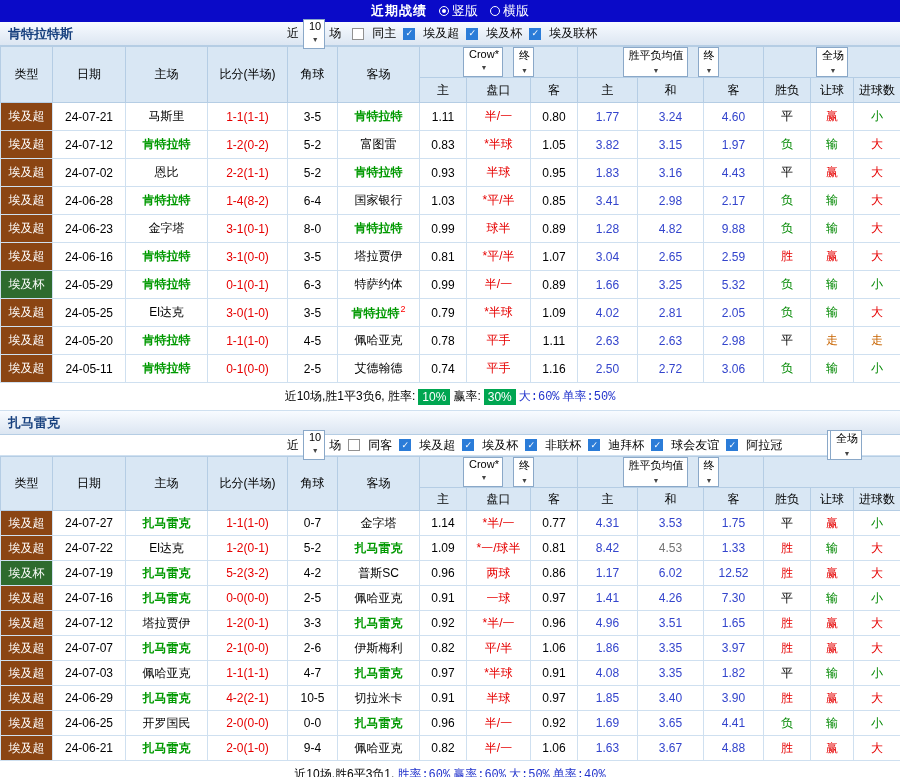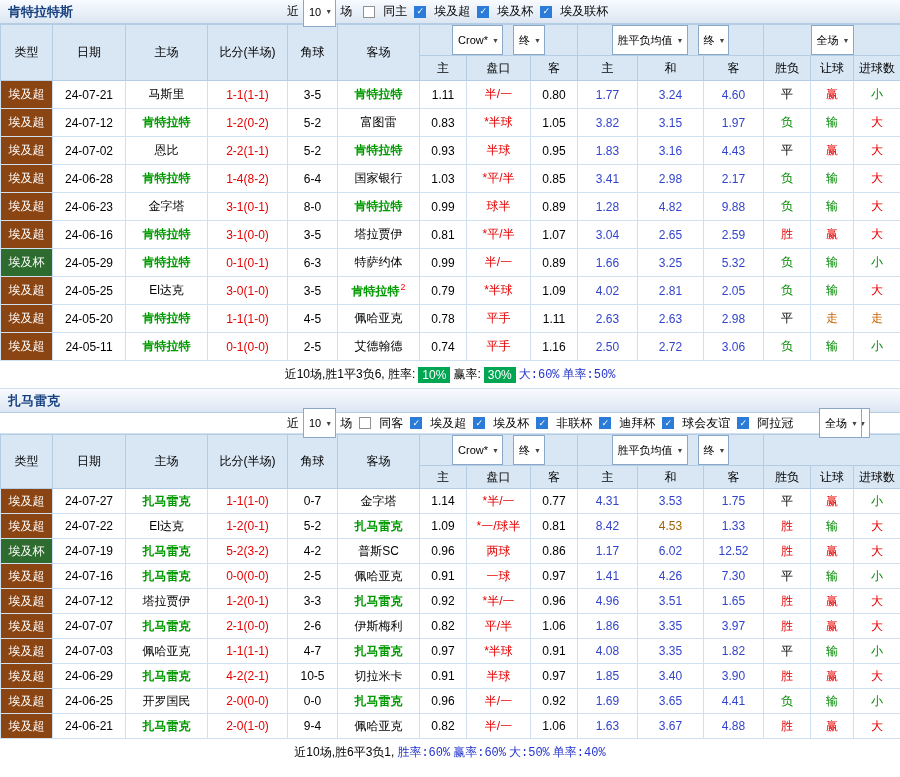--- a/index.html
+++ b/index.html
@@ -13,21 +13,21 @@
   .radio-lab{display:inline-flex;align-items:center;gap:3px;cursor:default;}
   .radio{width:10px;height:10px;border:1px solid #fff;border-radius:50%;display:inline-block;position:relative;margin-left:8px;background:transparent;}
   .radio.on::after{content:'';position:absolute;inset:2px;background:#fff;border-radius:50%;}
 
   
   .secbar{height:24px;background:linear-gradient(#f8fbff,#dce6f2);border-bottom:1px solid #b5cde4;display:flex;align-items:center;position:relative;}
   .team-name{margin-left:8px;font-weight:bold;font-size:13px;color:#17407e;}
   .filters{position:absolute;left:287px;top:0;height:100%;display:flex;align-items:center;gap:4px;font-size:12px;color:#000;font-weight:normal;}
 
   
-  .sel{display:inline-flex;align-items:center;border:1px solid #8aa8c8;background:#fff;height:30px;padding:0 3px 0 5px;font-size:11px;gap:4px;color:#000;white-space:nowrap;}
+  .sel{display:inline-flex;align-items:center;border:1px solid #8aa8c8;background:#fff;height:30px;padding:0 3px 0 5px;font-size:11px;gap:4px;color:#000;white-space:nowrap;flex-direction:column;}
   .sel .arr{font-size:7px;color:#444;line-height:1;}
 
   
   .cbs{display:inline-flex;align-items:center;}
   .cb-item{display:inline-flex;align-items:center;gap:8px;margin-left:7px;cursor:default;}
   .cb{width:12px;height:12px;border:1px solid #919191;background:#fff;display:inline-flex;align-items:center;justify-content:center;font-size:9px;line-height:1;}
   .cb.on{background:#2b7cd8;border-color:#2b7cd8;color:#fff;}
 
   
   .grid{width:900px;border-collapse:collapse;table-layout:fixed;text-align:center;font-size:12px;color:#000;}
@@ -36,40 +36,51 @@
   .t1 thead tr.h1{height:30px;}  .t1 thead tr.h2{height:25px;}
   .t1 tbody tr{height:28px;}
   .t2 thead tr.h1{height:24px;}  .t2 thead tr.h2{height:23px;}
   .t2 tbody tr{height:25px;}
   .selwrap{display:flex;justify-content:center;align-items:center;gap:10px;}
   .league{color:#fff;}
   .team.hl{color:#009900;font-weight:bold;}
   .score{color:#e60000;}
   .line{color:#e60000;margin-top:46px;}
   .blue{color:#3344cc;}
-  .link{color:#a16207;}
+  .link{color:#737373;}
   .sup{color:#ff0000;font-size:9px;vertical-align:super;font-weight:normal;margin-left:1px;}
 
   
   .summary{height:28px;display:flex;align-items:center;justify-content:center;font-size:12px;gap:3px;border-bottom:1px solid #cfe0f0;background:#fff;}
   .summary.sum2{height:26px;border-bottom:none;}
   .sum-chip{background:#00a651;color:#fff;padding:1px 4px;}
   .sum-blue{color:#2233cc;font-family:Liberation Mono, monospace;}
   .sum-plain{color:#000;}
 
   
   .filter-row{height:21px;display:flex;align-items:center;font-size:12px;border-bottom:1px solid #cfe0f0;position:relative;padding-left:287px;background:#fff;}
   .ml45{margin-left:45px;}
   .fullpos{position:absolute;right:38px;}
 </style>
 </head>
 <body>
 
 <div class="page">
 
+  <div class="topbar">
+    <span class="t">近期战绩</span>
+    <span class="radio-lab">
+      <span class="radio on"></span>
+      <span>竖版</span>
+    </span>
+    <span class="radio-lab">
+      <span class="radio"></span>
+      <span>横版</span>
+    </span>
+  </div>
 
   <div>
     <div class="secbar">
       <span class="team-name">肯特拉特斯</span>
       <span class="filters">
         <span>近</span>
         <span class="sel">
           <span>10</span>
           <span class="arr">▼</span>
         </span>

